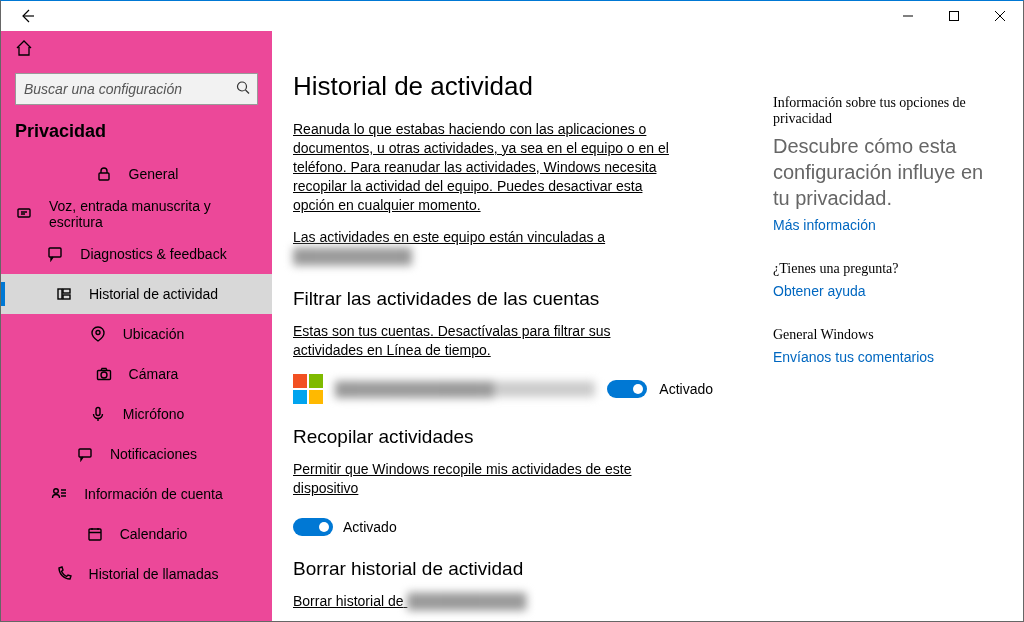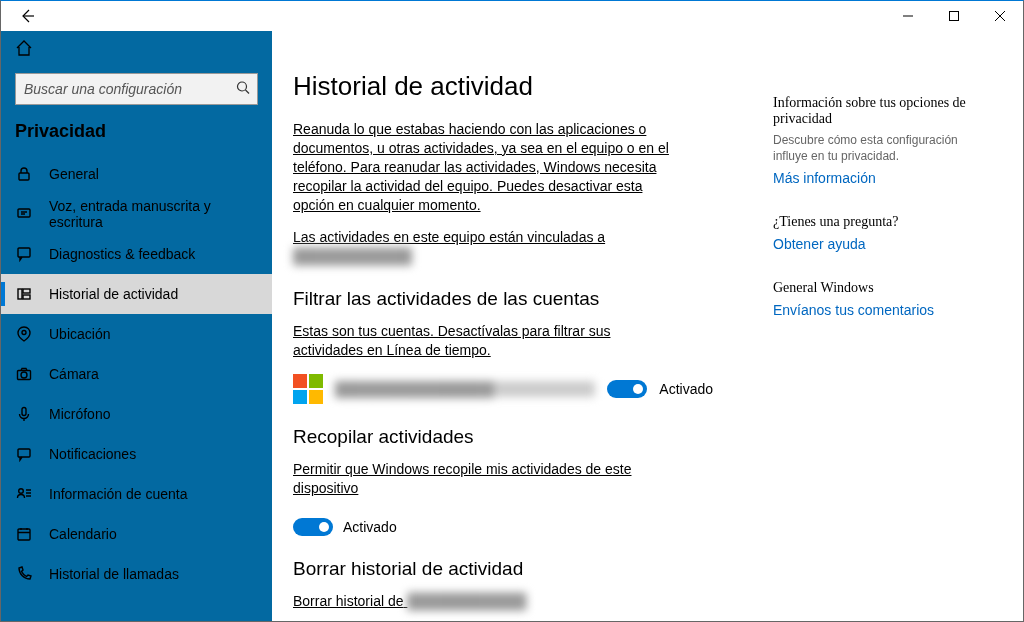--- a/index.html
+++ b/index.html
@@ -49,21 +49,21 @@
     color: #000;
   }
   .win-btn svg { display: block; }
   .body {
     flex: 1;
     display: flex;
     min-height: 0;
   }
   .sidebar {
     width: 272px;
-    background: #0369a1;
+    background: #ec4899;
     border-right: 1px solid #fff;
     display: flex;
     flex-direction: column;
     padding-top: 4px;
     overflow: hidden;
   }
   .home-row {
     padding: 4px 14px 12px 14px;
   }
   .home-icon { font-size: 16px; }
@@ -98,20 +98,21 @@
   .nav-item {
     display: flex;
     align-items: center;
     height: 40px;
     padding: 0 14px 0 14px;
     gap: 16px;
     font-size: 14px;
     color: #000;
     cursor: default;
     position: relative;
+    justify-content: center;
   }
   .nav-item.selected {
     background: #d8d8d8;
   }
   .nav-item.selected::before {
     content: "";
     position: absolute;
     left: 0; top: 8px; bottom: 8px;
     width: 4px;
     background: #0078d4;
@@ -210,21 +211,21 @@
     top: 4px; right: 4px;
   }
   .aside h3 {
     font-size: 14px;
     font-weight: 400;
     color: #000;
     margin-bottom: 6px;
     font-family: Liberation Serif, serif;
   }
   .aside .desc {
-    font-size: 12px;
+    font-size: 20px;
     color: #666;
     line-height: 1.3;
     margin-bottom: 6px;
   }
   .aside a.link {
     color: #0067c0;
     font-size: 14px;
     text-decoration: none;
     display: inline-block;
     margin-bottom: 28px;

